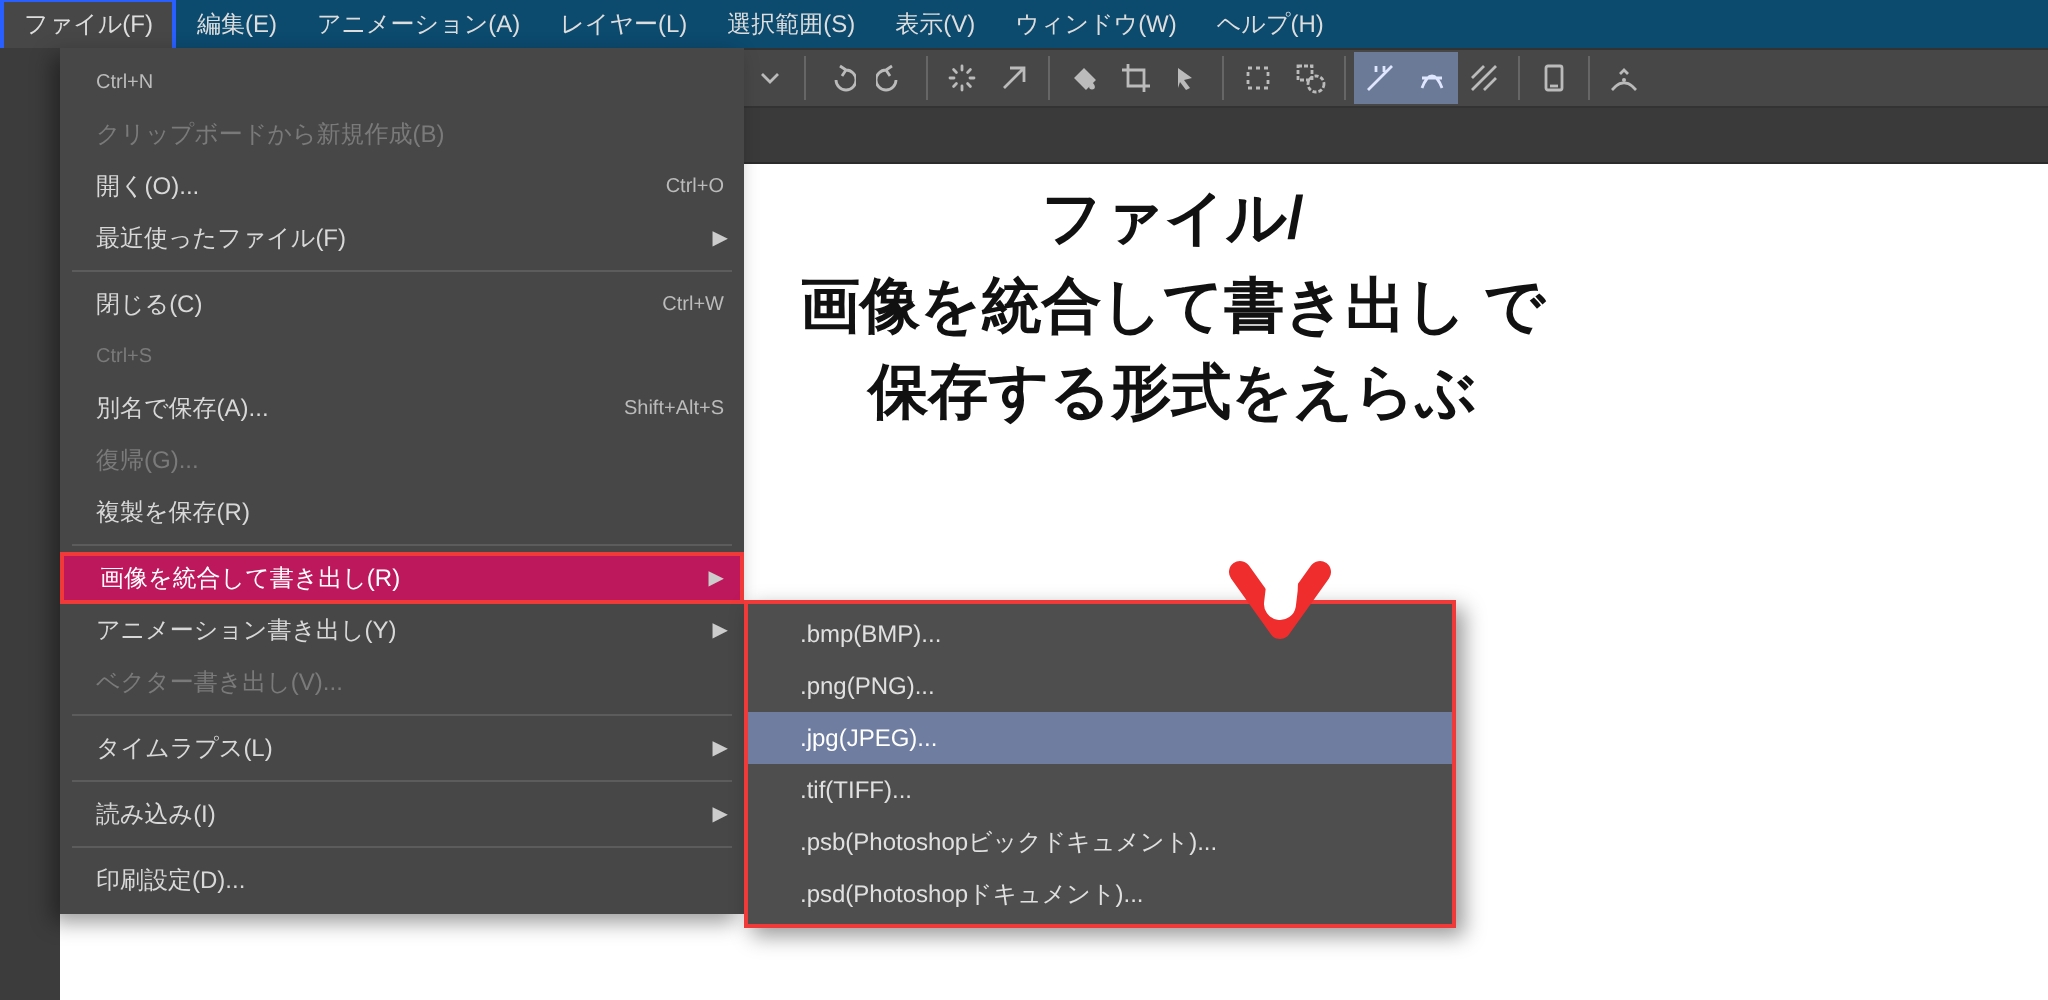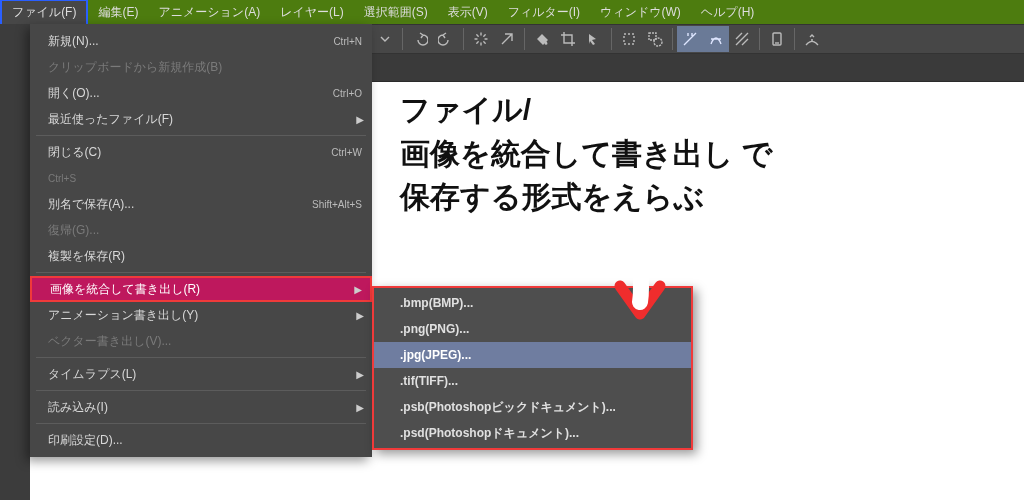--- a/index.html
+++ b/index.html
@@ -1,18 +1,18 @@
 <!DOCTYPE html>
 <html><head>
 <meta charset="utf-8">
 <style>
   * { margin: 0; padding: 0; box-sizing: border-box; font-family: "Meiryo", "Hiragino Sans", sans-serif; }
   body { width: 1024px; height: 500px; background: #fff; overflow: hidden; position: relative; }
 
-  .menubar { display: flex; background: #4d7c0f; height: 24px; align-items: center; font-size: 12px; color: #ddd; }
+  .menubar { display: flex; background: #0c4a6e; height: 24px; align-items: center; font-size: 12px; color: #ddd; }
   .menubar .menu { padding: 3px 10px; cursor: default; }
   .menubar .menu.active { border: 2px solid #2a5fff; background: #474747; }
 
   .toolbar { display: flex; background: #474747; height: 30px; align-items: center; border-top: 1px solid #333; border-bottom: 1px solid #333; position: absolute; top: 24px; left: 372px; right: 0; }
   .toolbar .sep { width: 1px; height: 22px; background: #666; margin: 0 4px; }
   .toolbar .btn { width: 26px; height: 26px; display: flex; align-items: center; justify-content: center; color: #bbb; }
   .toolbar .btn svg { stroke: #bbb; fill: none; stroke-width: 1.4; }
   .toolbar .btn.on { background: #6a7a97; }
   .toolbar .btn.on svg { stroke: #dfe6ff; }
 
@@ -23,46 +23,45 @@
   .dropdown { position: absolute; top: 24px; left: 30px; width: 342px; background: #474747; box-shadow: -4px 4px 10px rgba(0,0,0,.4); padding: 4px 0; }
   .dropdown .item { display: flex; align-items: center; height: 26px; font-size: 12px; color: #d8d8d8; padding: 0 10px 0 18px; position: relative; }
   .dropdown .item.disabled { color: #7a7a7a; }
   .dropdown .item.hl { background: #be185d; color: #fff; border: 2px solid #f03a3a; }
   .dropdown .item .label { flex: 1; }
   .dropdown .item .shortcut { color: #bbb; font-size: 10px; }
   .dropdown .item.disabled .shortcut { color: #7a7a7a; }
   .dropdown .item .arrow { position: absolute; right: 8px; font-size: 10px; color: #ccc; }
   .dropdown .sep { height: 1px; background: #5c5c5c; margin: 3px 6px; }
 
-  .submenu { position: absolute; top: 286px; left: 372px; width: 321px; background: #4e4e4e; box-shadow: 4px 4px 10px rgba(0,0,0,.4); border: 2px solid #f03a3a; padding: 2px 0; font-weight: bold; }
+  .submenu { position: absolute; top: 300px; left: 372px; width: 356px; background: #4e4e4e; box-shadow: 4px 4px 10px rgba(0,0,0,.4); border: 2px solid #f03a3a; padding: 2px 0; }
   .submenu .item { display: flex; align-items: center; height: 26px; font-size: 12px; color: #e0e0e0; padding: 0 10px 0 26px; }
   .submenu .item.hl { background: #6f7da0; color: #fff; }
 
   .annotation { position: absolute; top: 88px; left: 400px; font-size: 30px; font-weight: 700; line-height: 1.45; color: #111; white-space: pre; text-shadow:
     -3px -3px 0 #fff, 3px -3px 0 #fff, -3px 3px 0 #fff, 3px 3px 0 #fff,
     0 -3px 0 #fff, 0 3px 0 #fff, -3px 0 0 #fff, 3px 0 0 #fff,
-    -4px -4px 0 #fff, 4px 4px 0 #fff; pointer-events: none; }
+    -4px -4px 0 #fff, 4px 4px 0 #fff; pointer-events: none; text-align: center; }
 
   .arrow-drawn { position: absolute; top: 228px; left: 600px; pointer-events: none; }
 
   .left-dark { position: absolute; top: 24px; left: 0; width: 30px; bottom: 0; background: #3c3c3c; }
 </style>
 </head>
 <body>
 
 <div class="left-dark"></div>
 
 <div class="menubar" id="menubar">
     <div class="menu active">ファイル(F)</div>
     <div class="menu">編集(E)</div>
     <div class="menu">アニメーション(A)</div>
     <div class="menu">レイヤー(L)</div>
     <div class="menu">選択範囲(S)</div>
     <div class="menu">表示(V)</div>
-    <div class="menu">フィルター(I)</div>
     <div class="menu">ウィンドウ(W)</div>
     <div class="menu">ヘルプ(H)</div>
   </div>
 
 <div class="toolbar">
   <span class="btn">
       <svg width="12" height="12">
         <path d="M2 4 L6 8 L10 4"></path>
       </svg>
     </span>
@@ -156,21 +155,20 @@
         <circle cx="8" cy="9" r="1" fill="#bbb" stroke="none"></circle>
       </svg>
     </span>
 </div>
 
 <div class="secondbar"></div>
 <div class="canvas-area"></div>
 
 <div class="dropdown" id="file-menu">
     <div class="item">
-      <span class="label">新規(N)...</span>
       <span class="shortcut">Ctrl+N</span>
     </div>
     <div class="item disabled">
       <span class="label">クリップボードから新規作成(B)</span>
     </div>
     <div class="item">
       <span class="label">開く(O)...</span>
       <span class="shortcut">Ctrl+O</span>
     </div>
     <div class="item">

